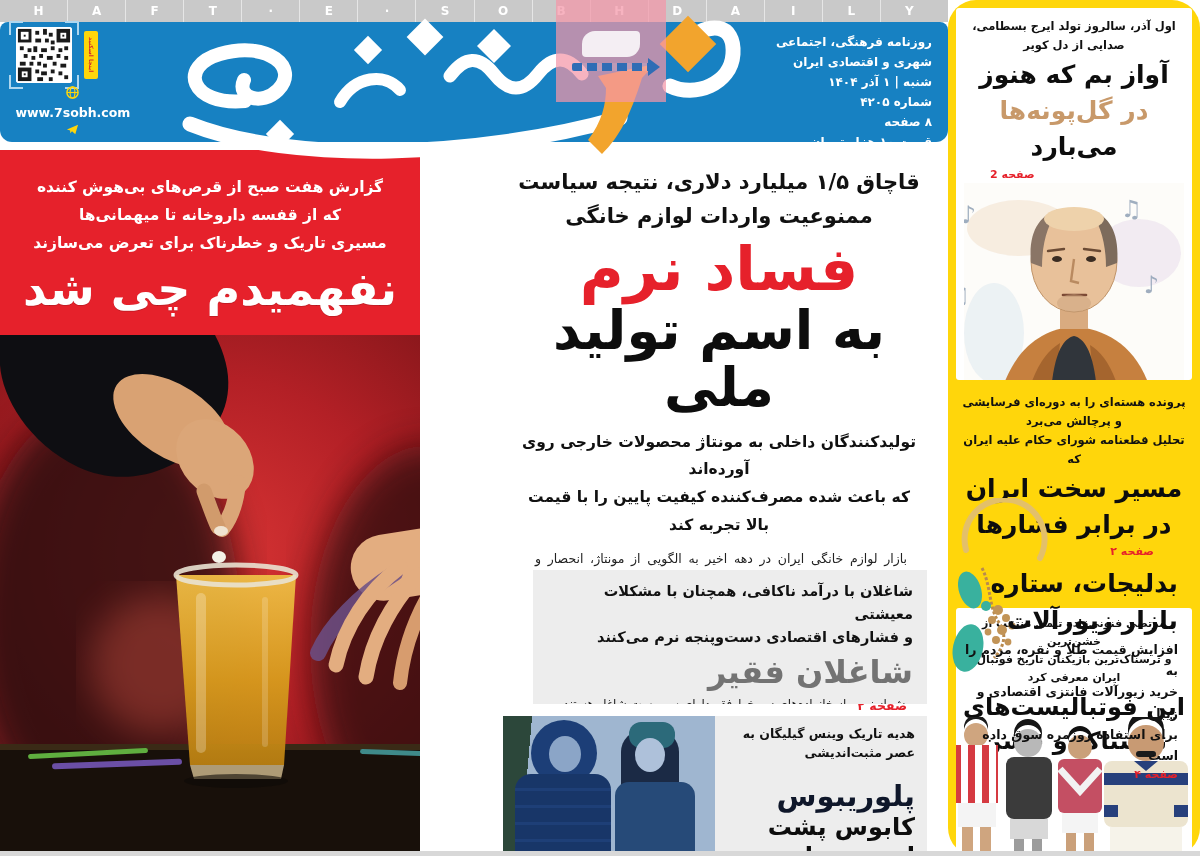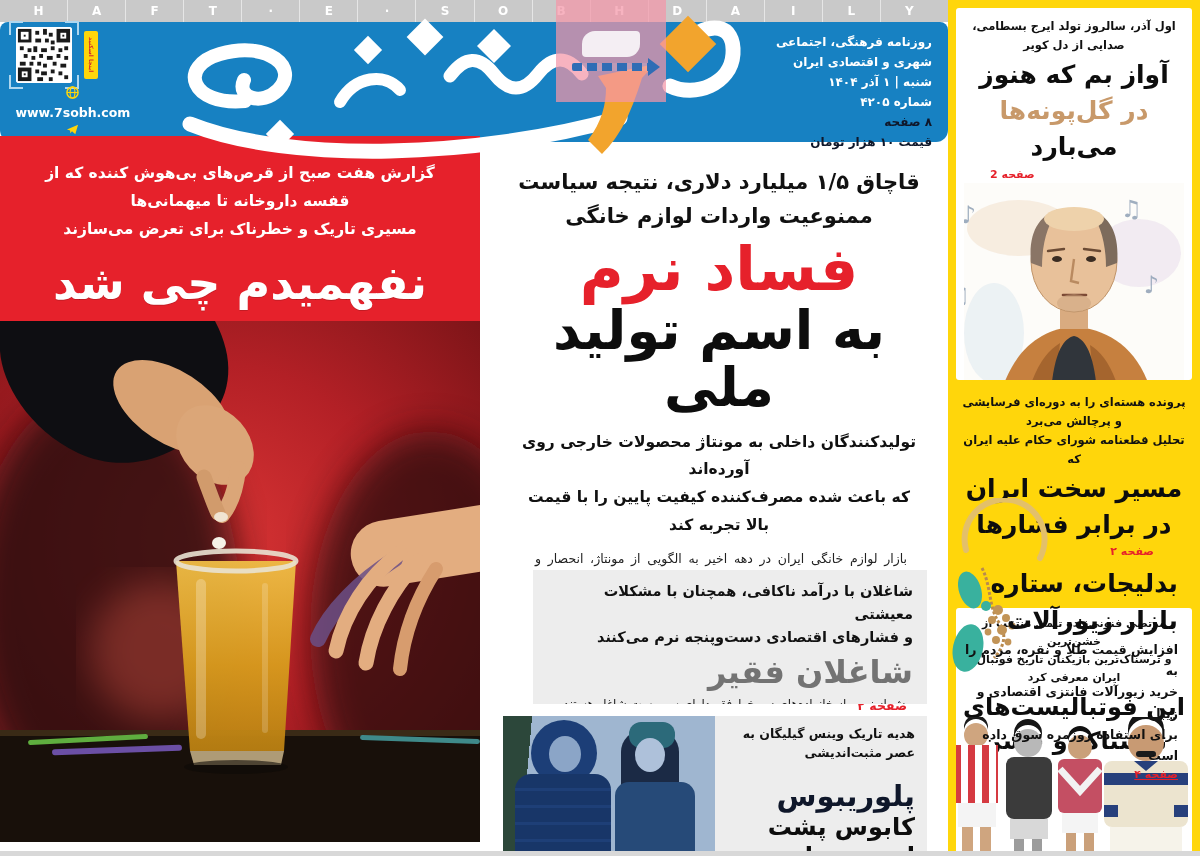--- a/index.html
+++ b/index.html
@@ -21,35 +21,35 @@
   .bk.tr{right:-7px;top:-6px;border-left:none;border-bottom:none;}
   .bk.bl{left:-7px;bottom:-6px;border-right:none;border-top:none;}
   .bk.br{right:-7px;bottom:-6px;border-left:none;border-top:none;}
   .scan-tag{left:84px;top:9px;width:14px;height:48px;background:#ffd60b;border-radius:2px;
             color:#d42b2b;font-size:6px;font-weight:bold;writing-mode:vertical-rl;
             display:flex;align-items:center;justify-content:center;}
   .social{left:14px;top:64px;display:flex;flex-direction:column;gap:3px;direction:ltr;}
   .social-row{display:flex;align-items:center;gap:6px;color:#fff;font-size:12.5px;font-weight:bold;flex-direction:column;}
   .sicon{width:13px;height:13px;display:inline-block;}
   .pub-info{right:16px;top:11px;text-align:right;color:#fff;font-size:12px;font-weight:bold;line-height:1.66;}
-  .pub-info .yellow{color:#0f172a;}
+  .pub-info .yellow{color:#ffffff;}
   .logo-svg{left:150px;top:-16px;width:600px;height:160px;z-index:2;pointer-events:none;}
   .sr{position:absolute;width:1px;height:1px;overflow:hidden;clip:rect(0 0 0 0);white-space:nowrap;}
   
   .watermark{left:556px;top:0;width:110px;height:102px;background:rgba(244,150,168,.72);z-index:5;
              display:flex;flex-direction:column;align-items:center;justify-content:center;gap:6px;}
   .wm-arrow{width:78px;height:8px;background:repeating-linear-gradient(90deg,#2f6db5 0 10px,rgba(255,255,255,.1) 10px 15px);
             position:relative;border-radius:2px;}
   .wm-arrow:after{content:"";position:absolute;right:-10px;top:-5px;border-left:12px solid #2f6db5;
                   border-top:9px solid transparent;border-bottom:9px solid transparent;}
   .wm-blob{width:58px;height:26px;background:rgba(255,255,255,.85);border-radius:13px 4px 13px 4px;}
   
-  .lead{left:0;top:136px;width:480px;height:706px;background:#e6212b;overflow:hidden;}
+  .lead{left:0;top:150px;width:420px;height:706px;background:#e6212b;overflow:hidden;}
   .lead-kicker{margin:24px 28px 0;color:#fff;font-weight:bold;font-size:15.5px;line-height:1.8;text-align:center;}
-  .lead-headline{margin-top:12px;color:#fff;font-size:46px;font-weight:bold;text-align:center;
+  .lead-headline{margin-top:4px;color:#fff;font-size:46px;font-weight:bold;text-align:center;
                  text-shadow:0 1px 0 rgba(0,0,0,.15);}
   .lead-page{margin-top:16px;color:#ffd60b;font-size:12.5px;font-weight:bold;text-align:center;}
   .photo{left:0;top:185px;width:520px;height:521px;}
   .photo svg{display:block;}
   
   .center{left:511px;top:150px;width:416px;height:706px;background:#fff;}
   .m-kicker{padding-top:16px;font-size:21px;font-weight:bold;color:#111;text-align:center;line-height:1.6;}
   .m-h-red{margin-top:6px;font-size:60px;font-weight:bold;color:#e6212b;text-align:center;line-height:1.0;}
   .m-h-blk{margin-top:4px;font-size:54px;font-weight:bold;color:#0d0d0d;text-align:center;line-height:1.05;}
   .m-sub{margin:12px 10px 0;font-size:15.5px;font-weight:bold;color:#111;text-align:center;line-height:1.8;}
@@ -64,21 +64,21 @@
   .gb2-text{position:absolute;right:12px;top:8px;width:205px;text-align:right;}
   .gb2 .k{font-size:12.5px;font-weight:bold;line-height:1.55;color:#111;}
   .gb2 .h1{font-size:29px;font-weight:bold;color:#0f172a;margin-top:17px;line-height:1.15;}
   .gb2 .h2{font-size:24px;font-weight:bold;color:#0d0d0d;line-height:1.2;}
   
   .pl-photo{position:absolute;left:-30px;top:0;width:212px;height:140px;overflow:hidden;
             background:linear-gradient(95deg,#2e4426 0 13%,#b7c9d8 13% 100%);}
   .plp-tint{position:absolute;inset:0;background:rgba(40,90,170,.16);}
   .plp{position:absolute;border-radius:50%;}
   
-  .right-col{left:948px;top:0;width:252px;height:856px;background:#ffd60b;padding:8px;box-sizing:border-box;}
+  .right-col{left:948px;top:0;width:252px;height:856px;background:#ffd60b;padding:8px;box-sizing:border-box;border-radius:28px;}
   .rc-box{background:#fff;border-radius:3px;box-sizing:border-box;overflow:hidden;}
   .rc-a{height:372px;padding:9px 8px 0;text-align:center;}
   .rc-k{font-size:11.5px;font-weight:bold;line-height:1.65;color:#111;}
   .rc-h{font-size:25px;font-weight:bold;color:#0d0d0d;line-height:1.45;margin-top:2px;}
   .rc-h .tan{color:#c8996a;}
   .rc-page{color:#e6212b;font-size:11px;font-weight:bold;margin-top:2px;}
   .rc-mid{position:relative;padding:13px 4px 0;text-align:center;height:205px;}
   .rc-mid .right-block{text-align:right;padding-right:10px;position:relative;z-index:2;}
   .rc-mid .body{font-size:12.5px;line-height:1.7;color:#111;font-weight:bold;}
   .jewelry{position:absolute;left:-4px;top:118px;width:104px;height:180px;z-index:1;}
@@ -426,21 +426,21 @@
       <div class="right-block" style="margin-top:8px;">
         <div class="rc-h" style="margin-top:0;">
           <span style="display:block">بدلیجات، ستاره</span>
           <span style="display:block">بازار زیورآلات</span>
         </div>
         <div class="body">
           <span style="display:block">افزایش قیمت طلا و نقره، مردم را به</span>
           <span style="display:block">خرید زیورآلات فانتزی اقتصادی و زیبا</span>
           <span style="display:block">برای استفاده روزمره سوق داده است</span>
         </div>
-        <div class="rc-page" style="text-align:right;text-decoration:underline;">صفحه ۴</div>
+        <div class="rc-page" style="text-align:right;">صفحه ۴</div>
       </div>
     </div>
 
     <div class="rc-box rc-b">
       <div class="rc-k" style="font-size:11px;">
         <span style="display:block">مرتضی فنونی‌زاده تیمی منتخب از خشن‌ترین</span>
         <span style="display:block">و ترسناک‌ترین بازیکنان تاریخ فوتبال ایران معرفی کرد</span>
       </div>
       <div class="rc-h" style="font-size:24px;">
         <span style="display:block">این فوتبالیست‌های</span>

